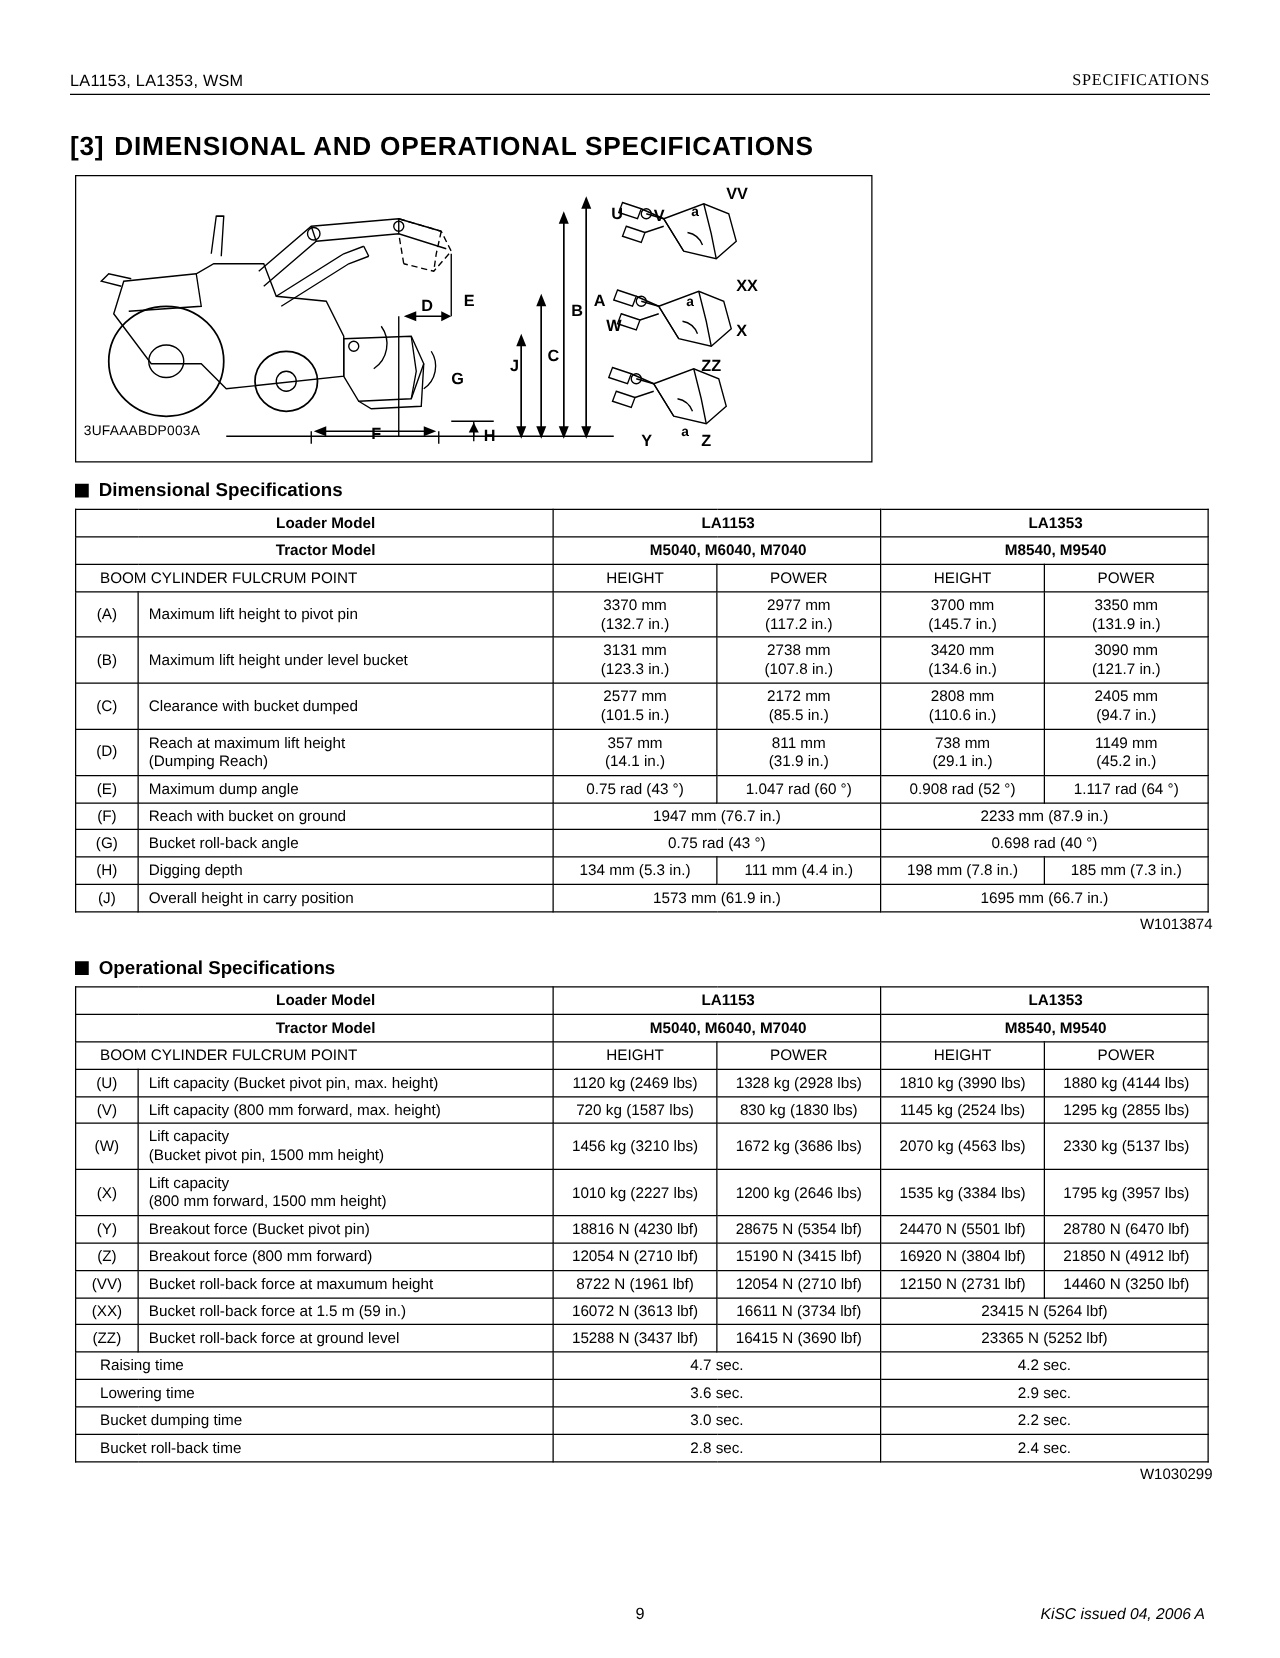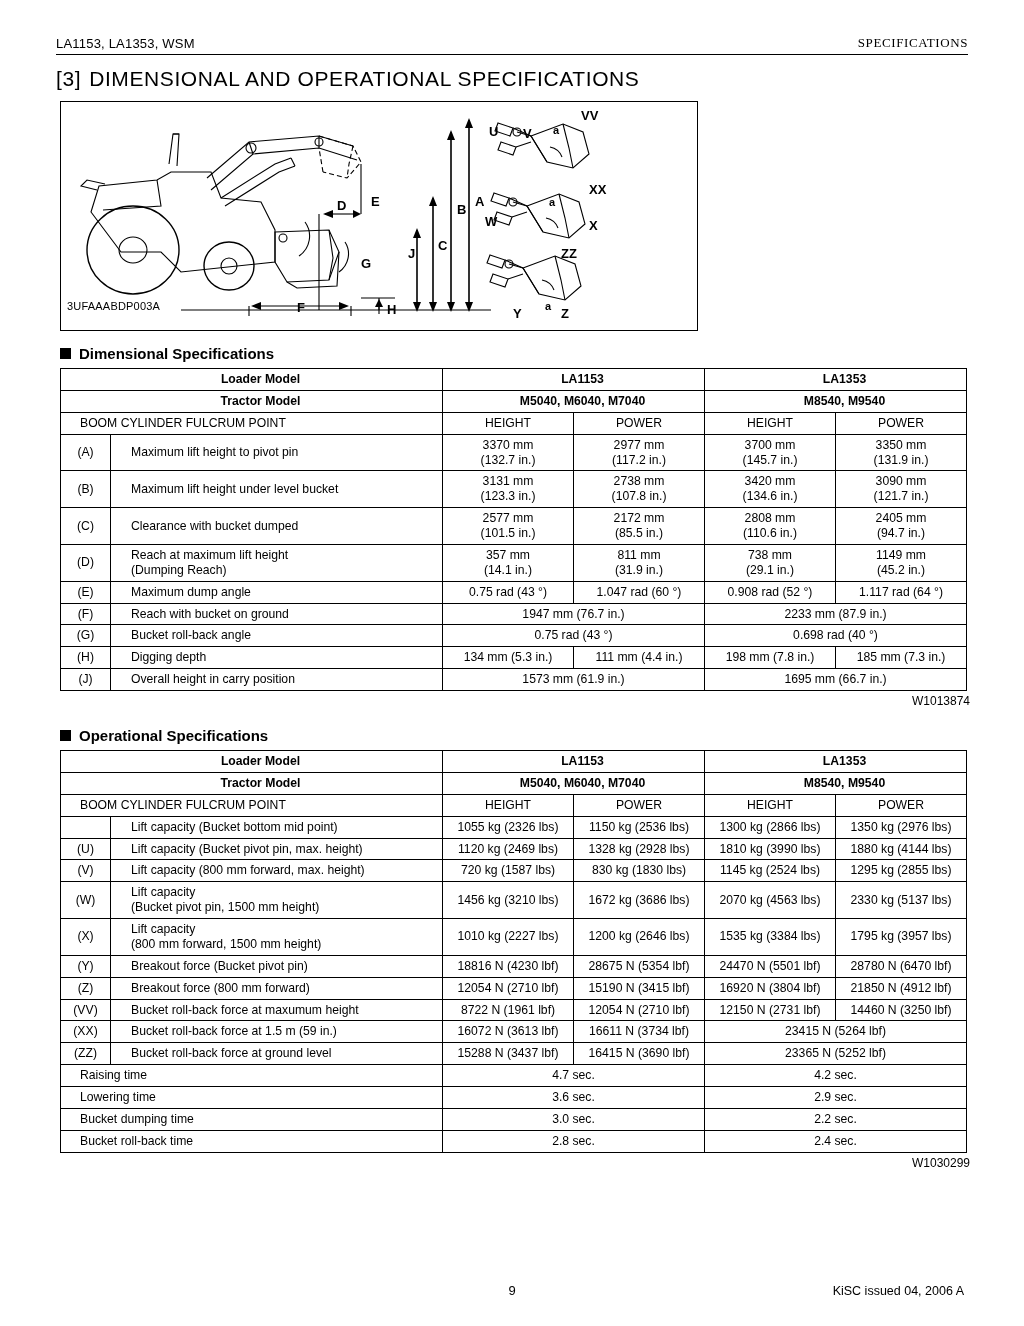--- a/index.html
+++ b/index.html
@@ -20,33 +20,33 @@
     height: 1326px;
     box-sizing: border-box;
     padding: 0 56px;
   }
   
   .header {
     display: flex;
     justify-content: space-between;
     align-items: flex-end;
     font-size: 13px;
-    padding-top: 35px;
+    padding-top: 56px;
     padding-bottom: 3px;
     border-bottom: 1.5px solid #000;
   }
   .header .left { letter-spacing: 0.2px; }
   .header .right { letter-spacing: 0.6px; font-family: Liberation Serif, serif; }
 
   
   .doc-title {
     font-size: 21px;
-    font-weight: normal;
+    font-weight: bold;
     letter-spacing: 0.6px;
-    margin: 12px 0 10px 0;
+    margin: 30px 0 10px 0;
   }
   .doc-title .num { margin-right: 8px; }
 
   
   .figure {
     border: 1px solid #000;
     width: 636px;
     height: 228px;
     position: relative;
     margin-left: 4px;
@@ -94,21 +94,21 @@
     text-align: center;
     line-height: 1.22;
   }
   table.spec .hdr { font-weight: bold; padding-left: 22px; }
   table.spec td.lbl {
     text-align: center;
     width: 48px;
   }
   table.spec td.desc {
     text-align: left;
-    padding-left: 20px;
+    padding-left: 8px;
   }
   table.spec td.desc-span {
     text-align: left;
     padding-left: 19px;
   }
   .sub { display: block; }
   .wcode-wrap { width: 910px; margin-left: 4px; text-align: right; }
 
   
   .footer {
@@ -120,20 +120,21 @@
   }
   .page-num {
     text-align: center;
     font-size: 13px;
   }
   .issued {
     position: absolute;
     right: 60px;
     bottom: 28px;
     font-size: 12.5px;
+    font-style: italic;
   }
 </style>
 </head>
 <body>
 
 <div class="page">
 
   <div class="header">
     <div class="left">LA1153, LA1353, WSM</div>
     <div class="right">SPECIFICATIONS</div>
@@ -402,28 +403,20 @@
       </tr>
       <tr>
         <td class="desc-span" colspan="2">BOOM CYLINDER FULCRUM POINT</td>
         <td>HEIGHT</td>
         <td>POWER</td>
         <td>HEIGHT</td>
         <td>POWER</td>
       </tr>
 
       <tr>
-        <td class="lbl"></td>
-        <td class="desc">Lift capacity (Bucket bottom mid point)</td>
-        <td>1055 kg (2326 lbs)</td>
-        <td>1150 kg (2536 lbs)</td>
-        <td>1300 kg (2866 lbs)</td>
-        <td>1350 kg (2976 lbs)</td>
-      </tr>
-      <tr>
         <td class="lbl">(U)</td>
         <td class="desc">Lift capacity (Bucket pivot pin, max. height)</td>
         <td>1120 kg (2469 lbs)</td>
         <td>1328 kg (2928 lbs)</td>
         <td>1810 kg (3990 lbs)</td>
         <td>1880 kg (4144 lbs)</td>
       </tr>
       <tr>
         <td class="lbl">(V)</td>
         <td class="desc">Lift capacity (800 mm forward, max. height)</td>

